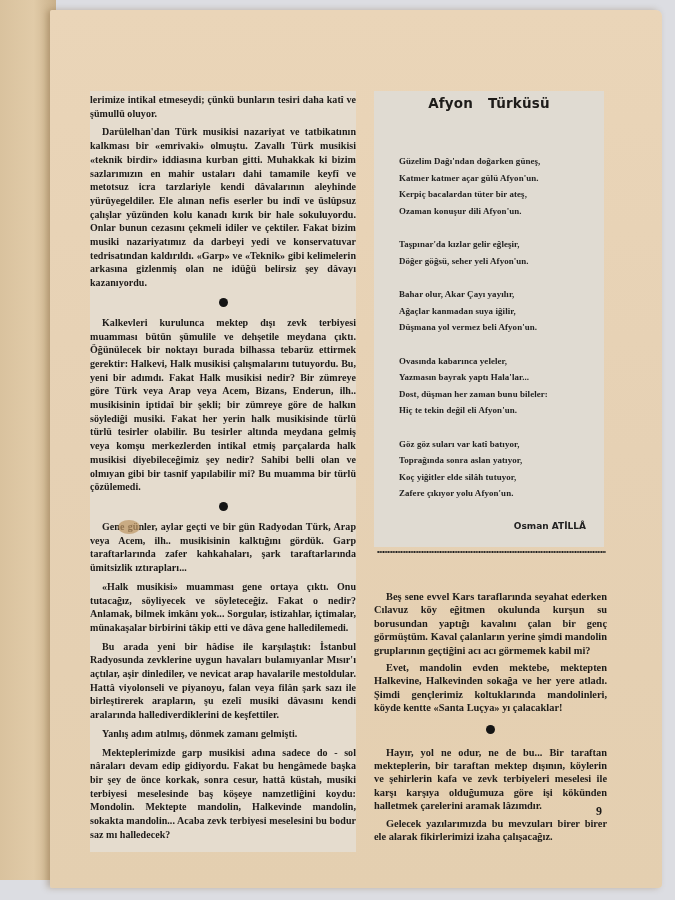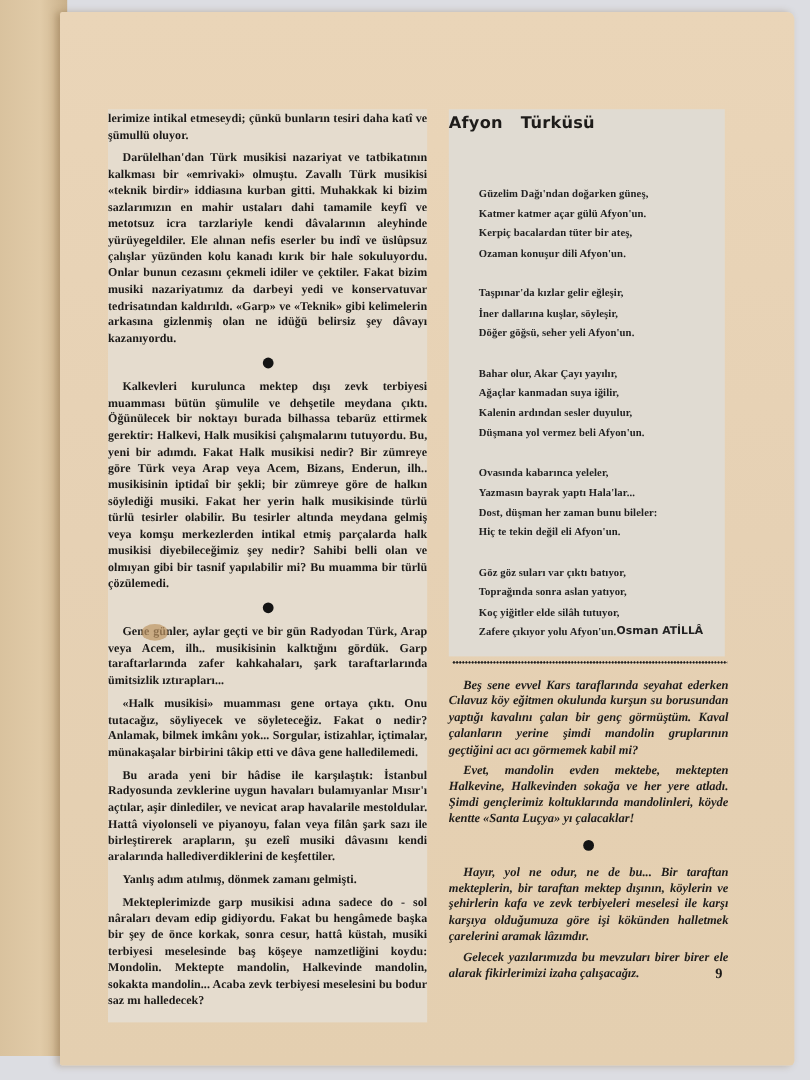--- a/index.html
+++ b/index.html
@@ -47,21 +47,21 @@
       position: absolute; left: 118px; top: 520px; width: 22px; height: 14px;
       border-radius: 50%;
       background: rgba(190,150,100,0.7);
       pointer-events: none;
     }
     .poem-panel {
       position: absolute; left: 374px; top: 91px; width: 230px; height: 456px;
       background: #e0dbd2;
     }
     .poem-title {
-      text-align: left; margin: 0; padding-top: 4px;
+      text-align: center; margin: 0; padding-top: 4px;
       font-family: "DejaVu Sans", sans-serif; font-size: 13.5px; font-weight: bold;
       color: #1e1c1a; word-spacing: 10px; letter-spacing: 0.2px;
     }
     .stanza { margin: 31px 0 0 25px; }
     .stanza + .stanza { margin-top: 17px; }
     .stanza .line {
       font-family: Liberation Serif, serif; font-size: 8.9px; font-weight: bold;
       color: #222; line-height: 16.5px; letter-spacing: 0.1px; white-space: nowrap;
     }
     .stanza.first { margin-top: 42px; }
@@ -69,21 +69,21 @@
       position: absolute; right: 18px; top: 430px;
       font-family: "DejaVu Sans", sans-serif; font-size: 9px; font-weight: bold; color: #222;
     }
     .separator {
       position: absolute; left: 377px; top: 551px; width: 229px; height: 2px;
       background-image: radial-gradient(circle, #1d1d1d 0.9px, transparent 1.1px);
       background-size: 2.6px 2px;
       background-repeat: repeat-x;
     }
     .right-text {
-      position: absolute; left: 374px; top: 565px; width: 233px; font-style: italic;
+      position: absolute; left: 374px; top: 590px; width: 233px;
     }
     .right-text p {
       margin: 0 0 4px 0;
       font-family: "Liberation Serif", serif;
       font-size: 10.4px; line-height: 13.4px; color: #1e1c1a;
       text-align: justify; text-indent: 12px;
       font-weight: bold;
     }
     .right-text .dot { margin: 10px auto 12px auto; }
     .page-number {
@@ -118,37 +118,35 @@
 <div class="poem-panel">
   <h2 class="poem-title">Afyon Türküsü</h2>
   <div class="stanza first">
     <div class="line">Güzelim Dağı'ndan doğarken güneş,</div>
     <div class="line">Katmer katmer açar gülü Afyon'un.</div>
     <div class="line">Kerpiç bacalardan tüter bir ateş,</div>
     <div class="line">Ozaman konuşur dili Afyon'un.</div>
   </div>
   <div class="stanza">
     <div class="line">Taşpınar'da kızlar gelir eğleşir,</div>
-    <div class="line">İner dallarına kuşlar, söyleşir,</div>
     <div class="line">Döğer göğsü, seher yeli Afyon'un.</div>
   </div>
   <div class="stanza">
     <div class="line">Bahar olur, Akar Çayı yayılır,</div>
     <div class="line">Ağaçlar kanmadan suya iğilir,</div>
-    <div class="line">Kalenin ardından sesler duyulur,</div>
     <div class="line">Düşmana yol vermez beli Afyon'un.</div>
   </div>
   <div class="stanza">
     <div class="line">Ovasında kabarınca yeleler,</div>
     <div class="line">Yazmasın bayrak yaptı Hala'lar...</div>
     <div class="line">Dost, düşman her zaman bunu bileler:</div>
     <div class="line">Hiç te tekin değil eli Afyon'un.</div>
   </div>
   <div class="stanza">
-    <div class="line">Göz göz suları var çıktı batıyor,</div>
+    <div class="line">Göz göz suları var katî batıyor,</div>
     <div class="line">Toprağında sonra aslan yatıyor,</div>
     <div class="line">Koç yiğitler elde silâh tutuyor,</div>
     <div class="line">Zafere çıkıyor yolu Afyon'un.</div>
   </div>
   <div class="poem-author">Osman ATİLLÂ</div>
 </div>
 
 <div class="separator"></div>
 
 <div class="right-text">

